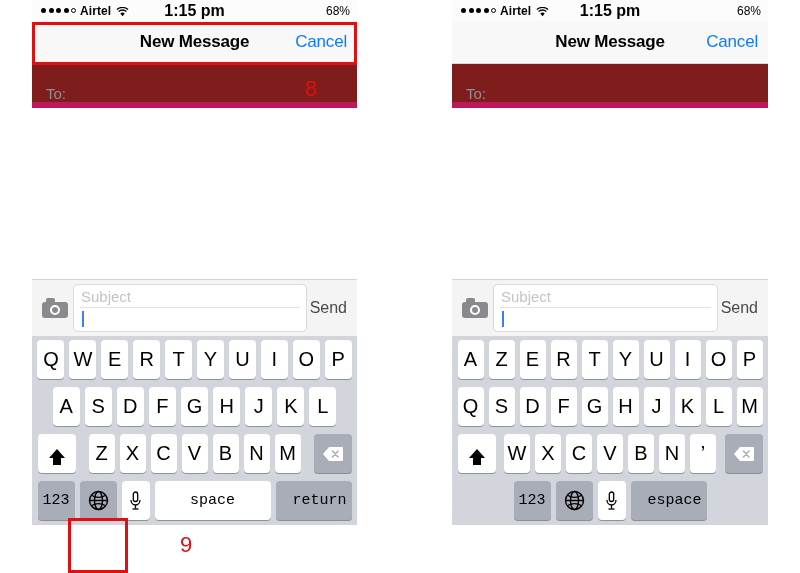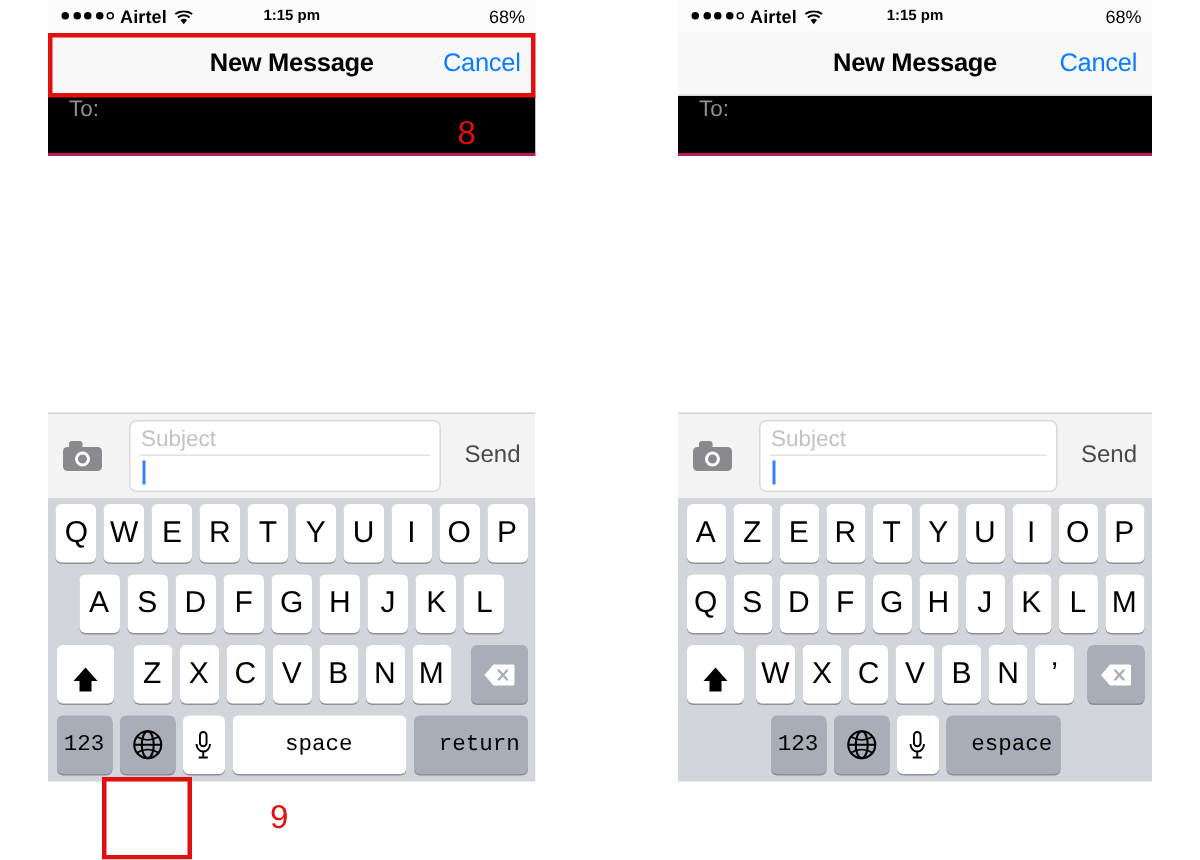--- a/index.html
+++ b/index.html
@@ -58,21 +58,21 @@
   .wifi {
     display: inline-block;
     width: 13px; height: 10px;
     position: relative;
     margin-left: 1px;
   }
   .sb-center {
     position: absolute;
     left: 0; right: 0;
     text-align: center;
-    font-size: 10px;
+    font-size: 16px;
     font-weight: bold;
   }
   .sb-right {
     position: absolute;
     right: 7px;
     display: flex;
     align-items: center;
     gap: 4px;
     font-size: 12px;
     flex-direction: column;
@@ -136,24 +136,24 @@
     position: absolute;
     right: 10px;
     font-size: 17px;
     color: #0a7cff;
     letter-spacing: -0.2px;
   }
 
   
   .tofield {
     height: 38px;
-    background: #000000;
-    border-bottom: 2px solid #be185d;
-    display: flex;
-    align-items: flex-start;
+    background: #7f1d1d;
+    border-bottom: 6px solid #be185d;
+    display: flex;
+    align-items: flex-end;
     position: relative;
   }
   .to-label {
     margin-left: 14px;
     font-size: 15px;
     color: #8e8e93;
   }
 
   
   .msgbody {
@@ -204,21 +204,21 @@
     top: 5px; right: 2px;
     width: 3px; height: 2px;
     background: #8a8a8e;
   }
   .subject-box {
     flex: 1;
     height: 46px;
     background: #fff;
     border: 1px solid #dadada;
     border-radius: 5px;
-    margin: 0 14px;
+    margin: 0 1px;
     position: relative;
     overflow: hidden;
   }
   .subject-line {
     position: absolute;
     left: 6px; right: 6px;
     top: 22px;
     height: 1px;
     background: #e2e2e2;
   }

